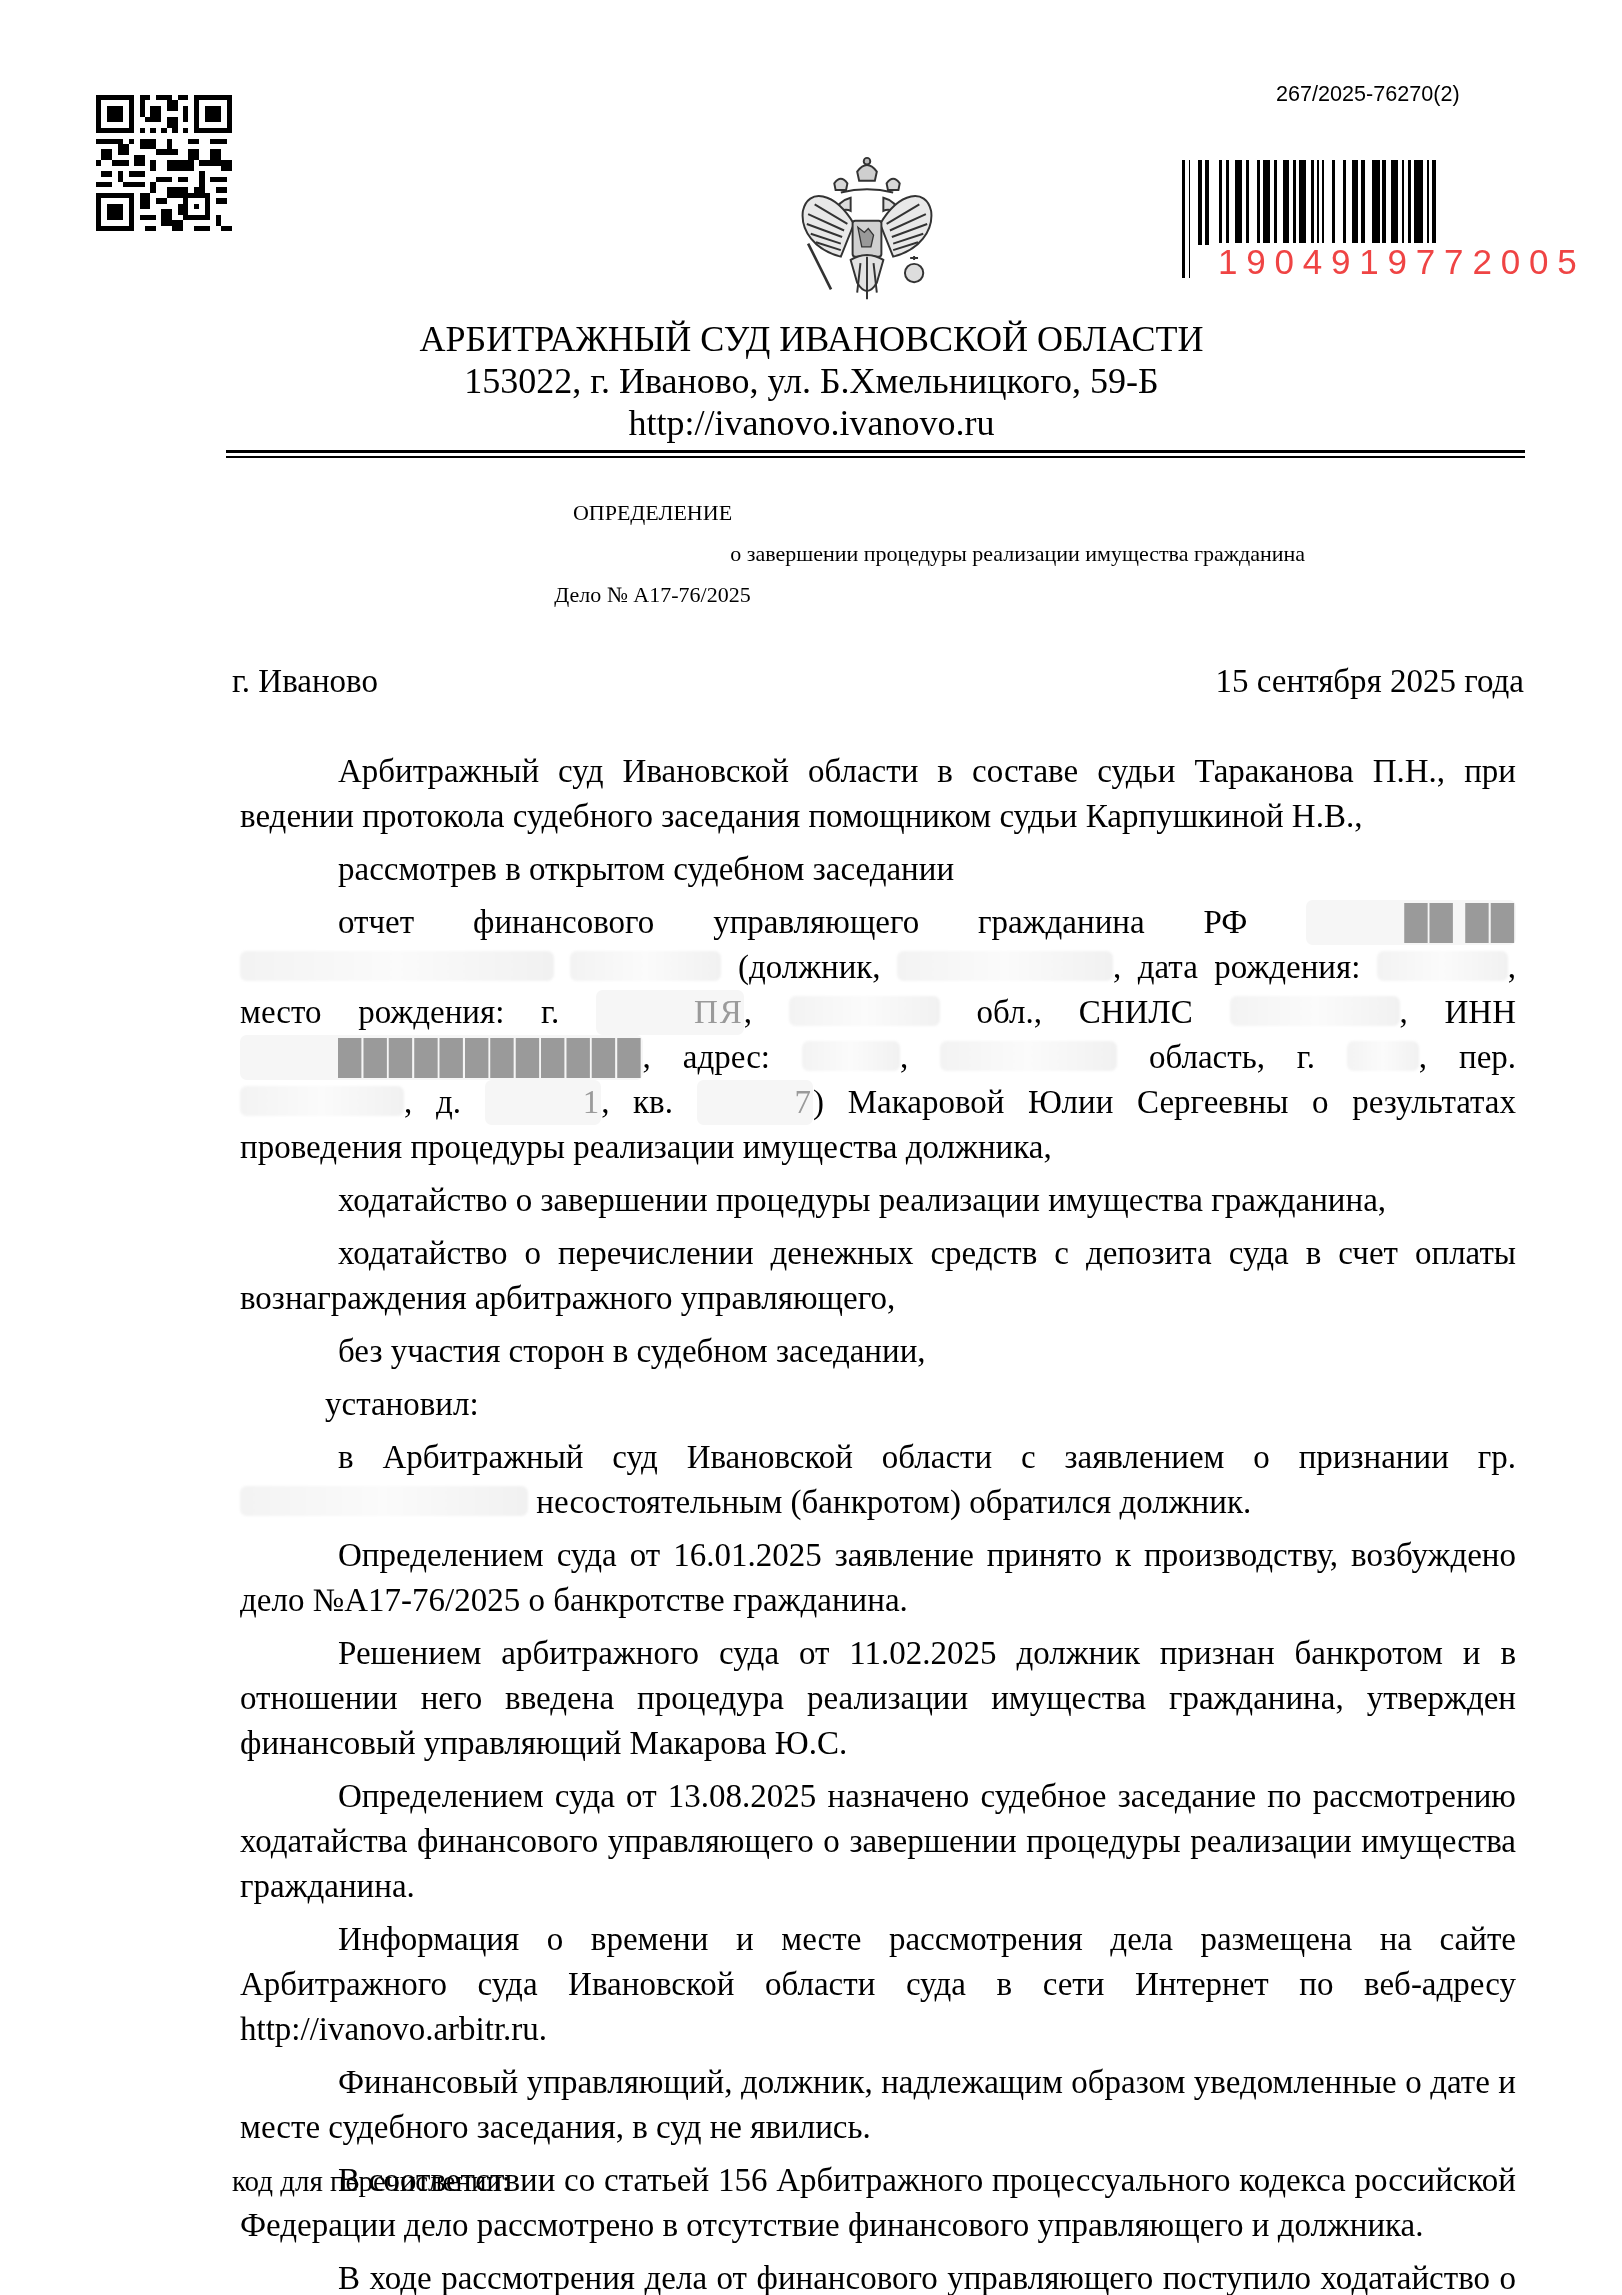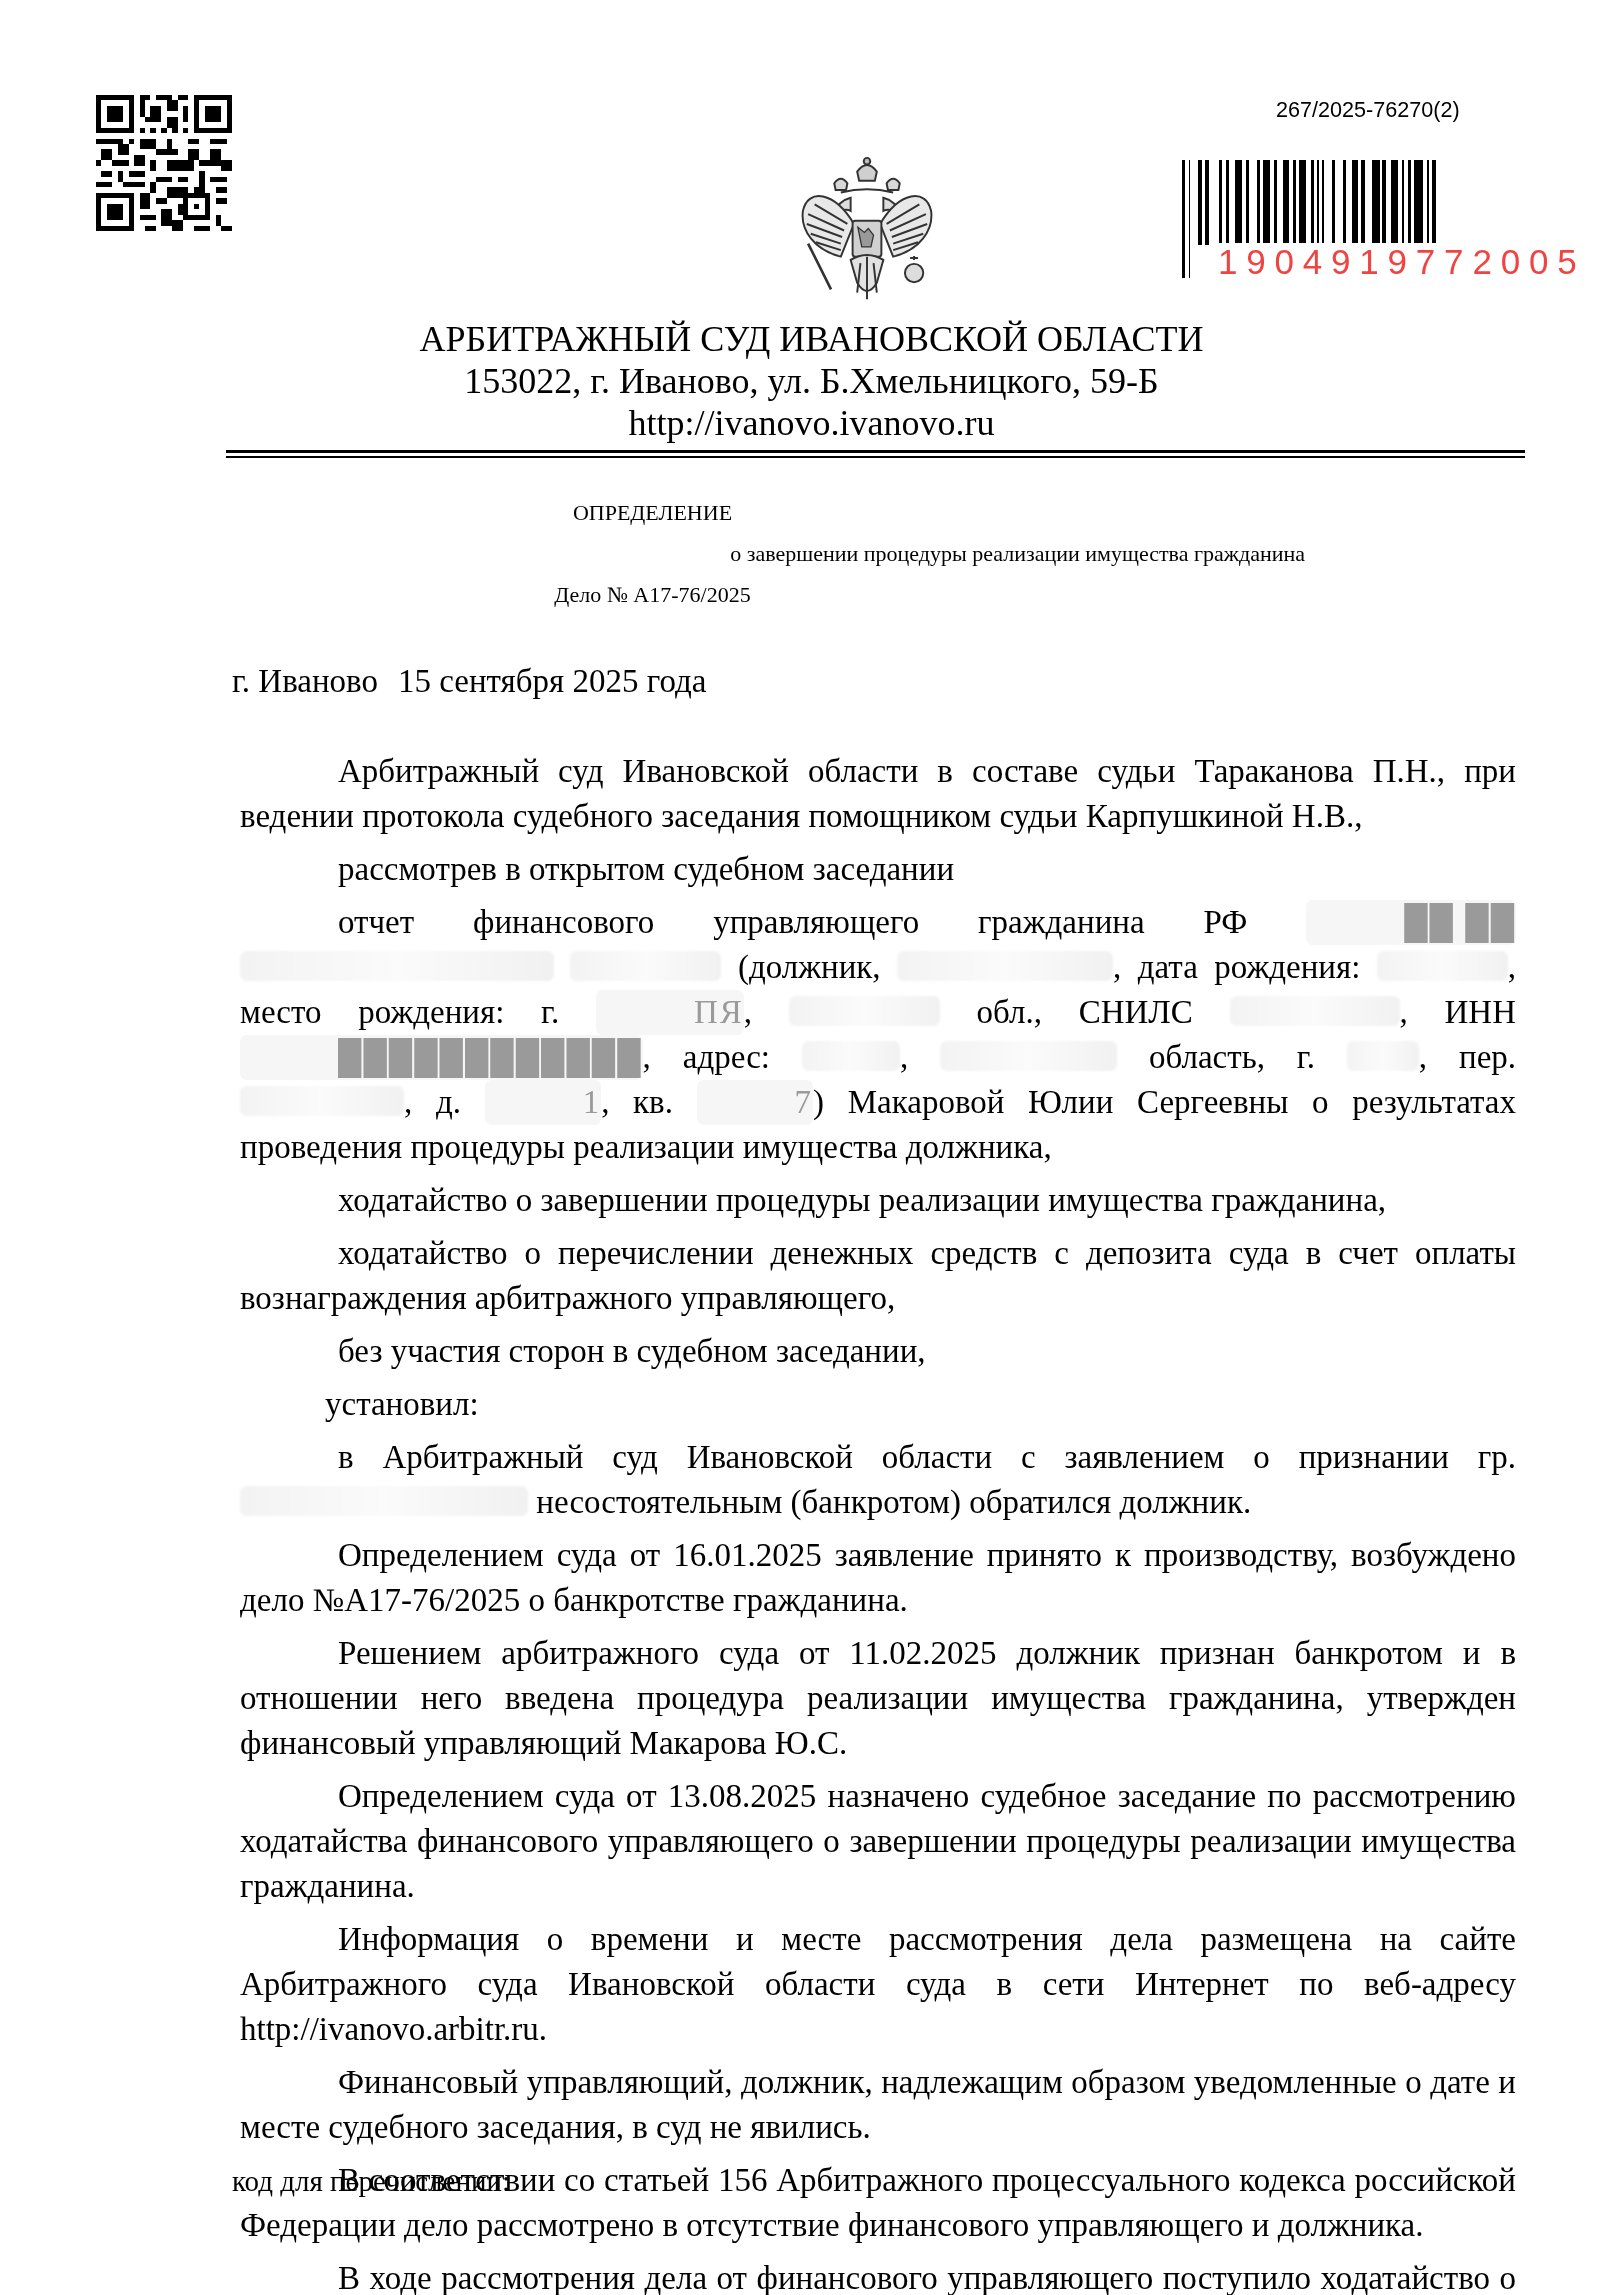--- a/index.html
+++ b/index.html
@@ -18,21 +18,21 @@
     .qr {
       position: absolute;
       left: 96px;
       top: 95px;
       width: 136px;
       height: 136px;
     }
     .ref-number {
       position: absolute;
       left: 1276px;
-      top: 97px;
+      top: 81px;
       font-family: "Liberation Sans", "DejaVu Sans", sans-serif;
       font-size: 21.6px;
       letter-spacing: 0px;
     }
     .barcode {
       position: absolute;
       left: 1182px;
       top: 160px;
       width: 366px;
       height: 118px;
@@ -86,22 +86,21 @@
     }
     .title-block .subtitle { padding-left: 62px; text-align: right; }
     .place-date {
       position: absolute;
       left: 232px;
       width: 1292px;
       top: 661px;
       font-size: 33px;
       line-height: 41px;
       display: flex;
-      justify-content: flex-start;
-      gap: 20px;
+      justify-content: space-between;
     }
     .body-text {
       position: absolute;
       left: 232px;
       width: 1292px;
       top: 741px;
       font-size: 33px;
       line-height: 45px;
       text-align: justify;
     }

